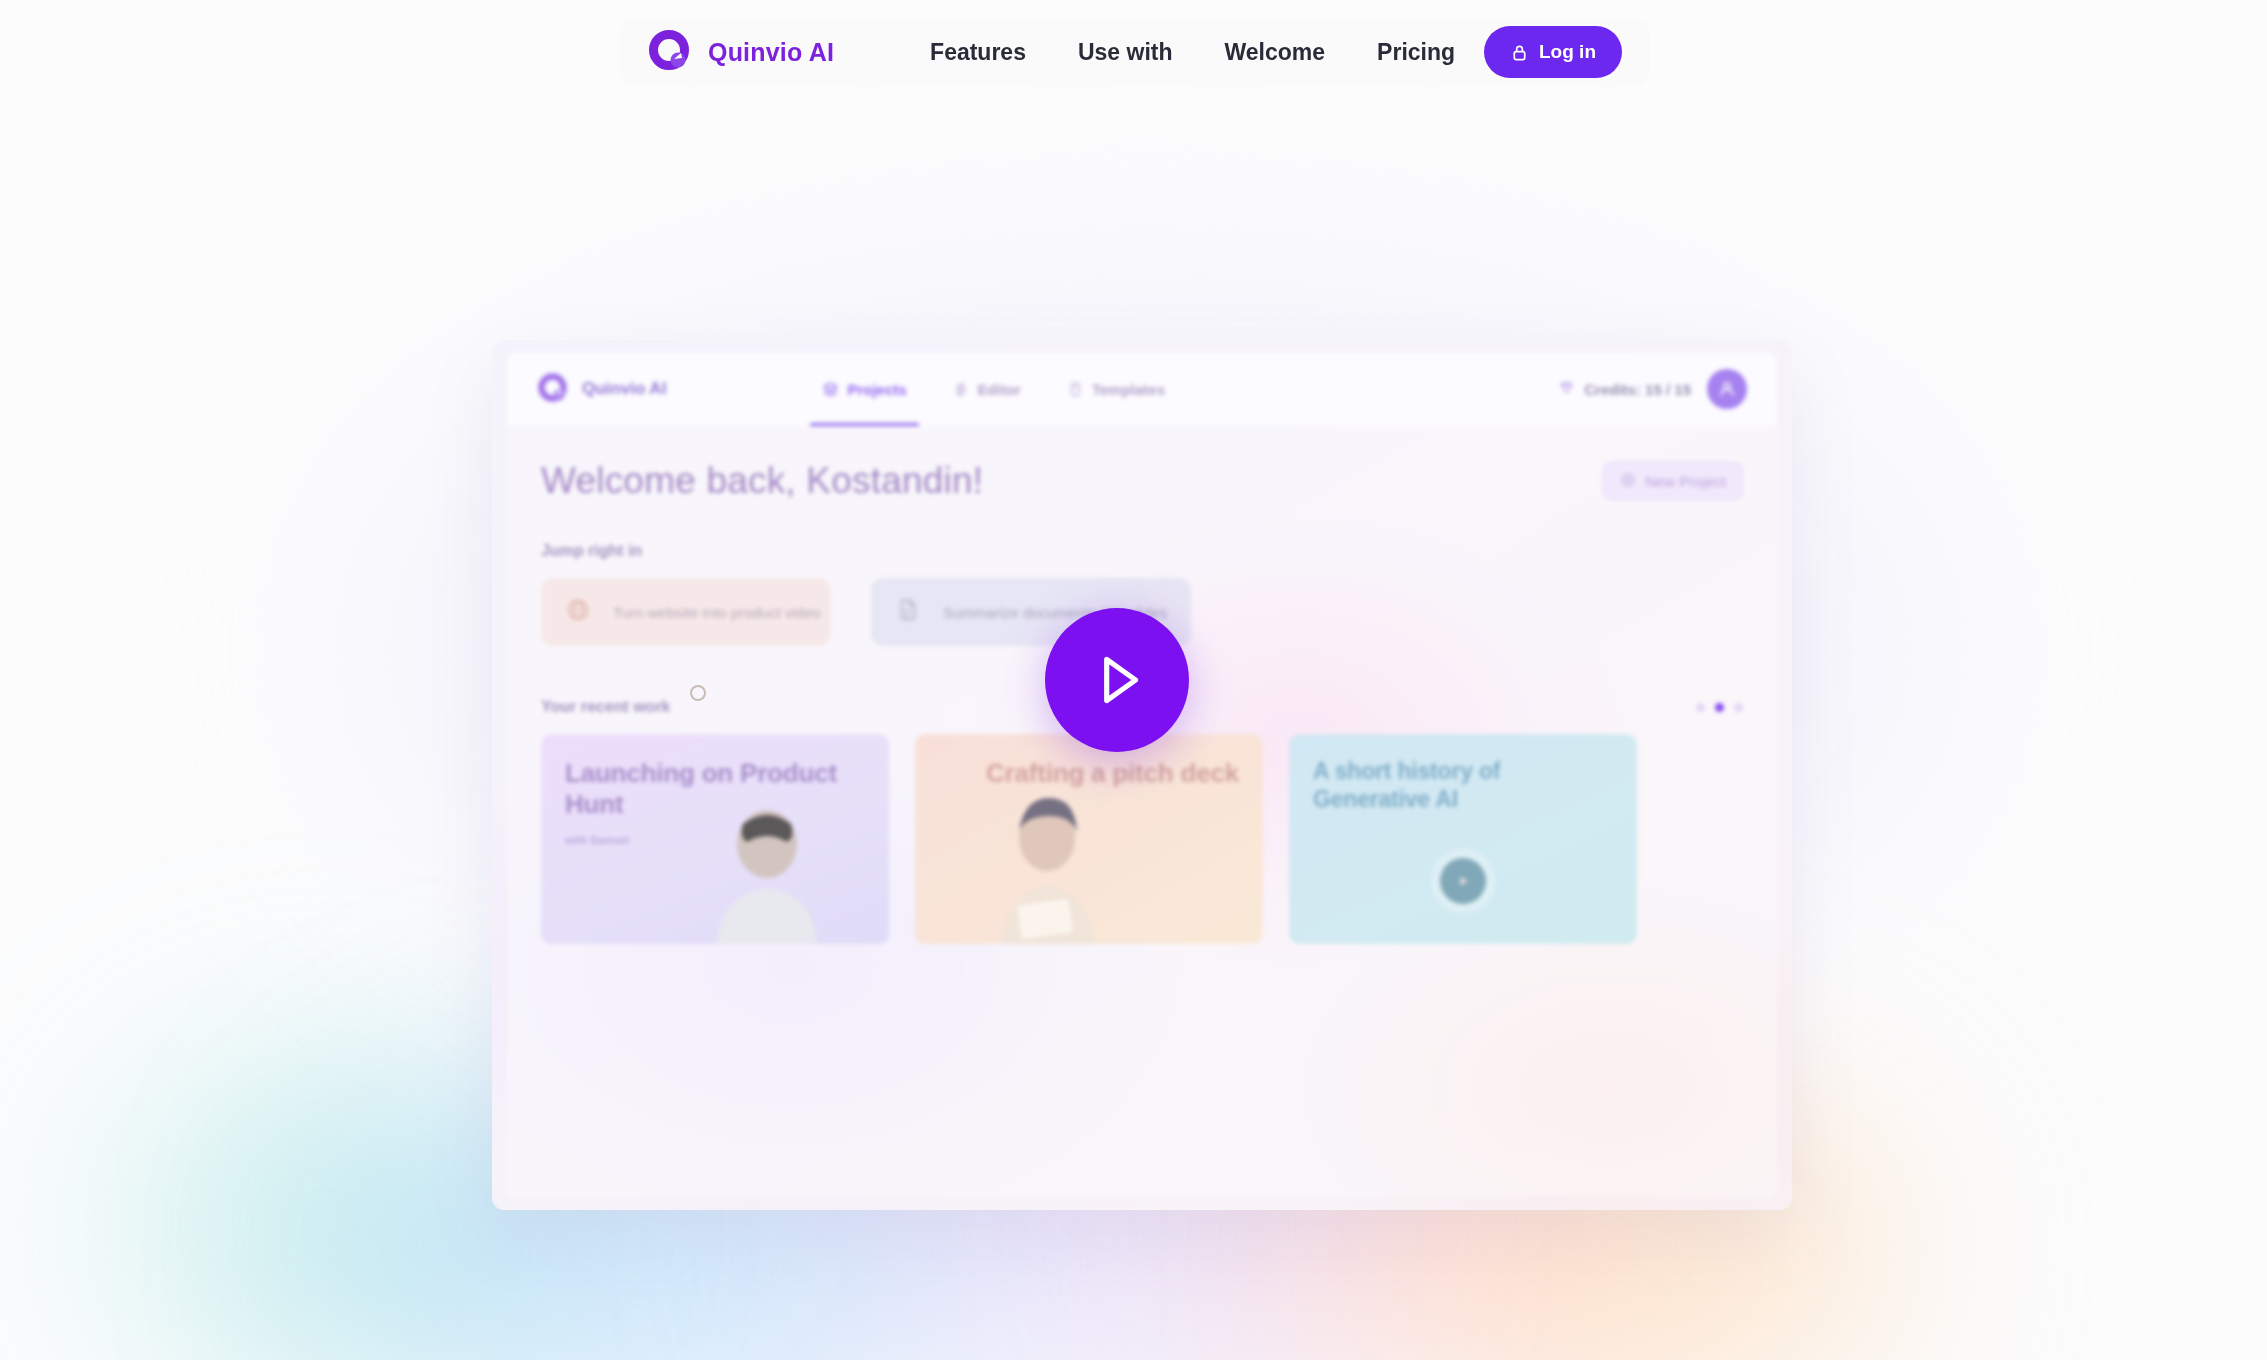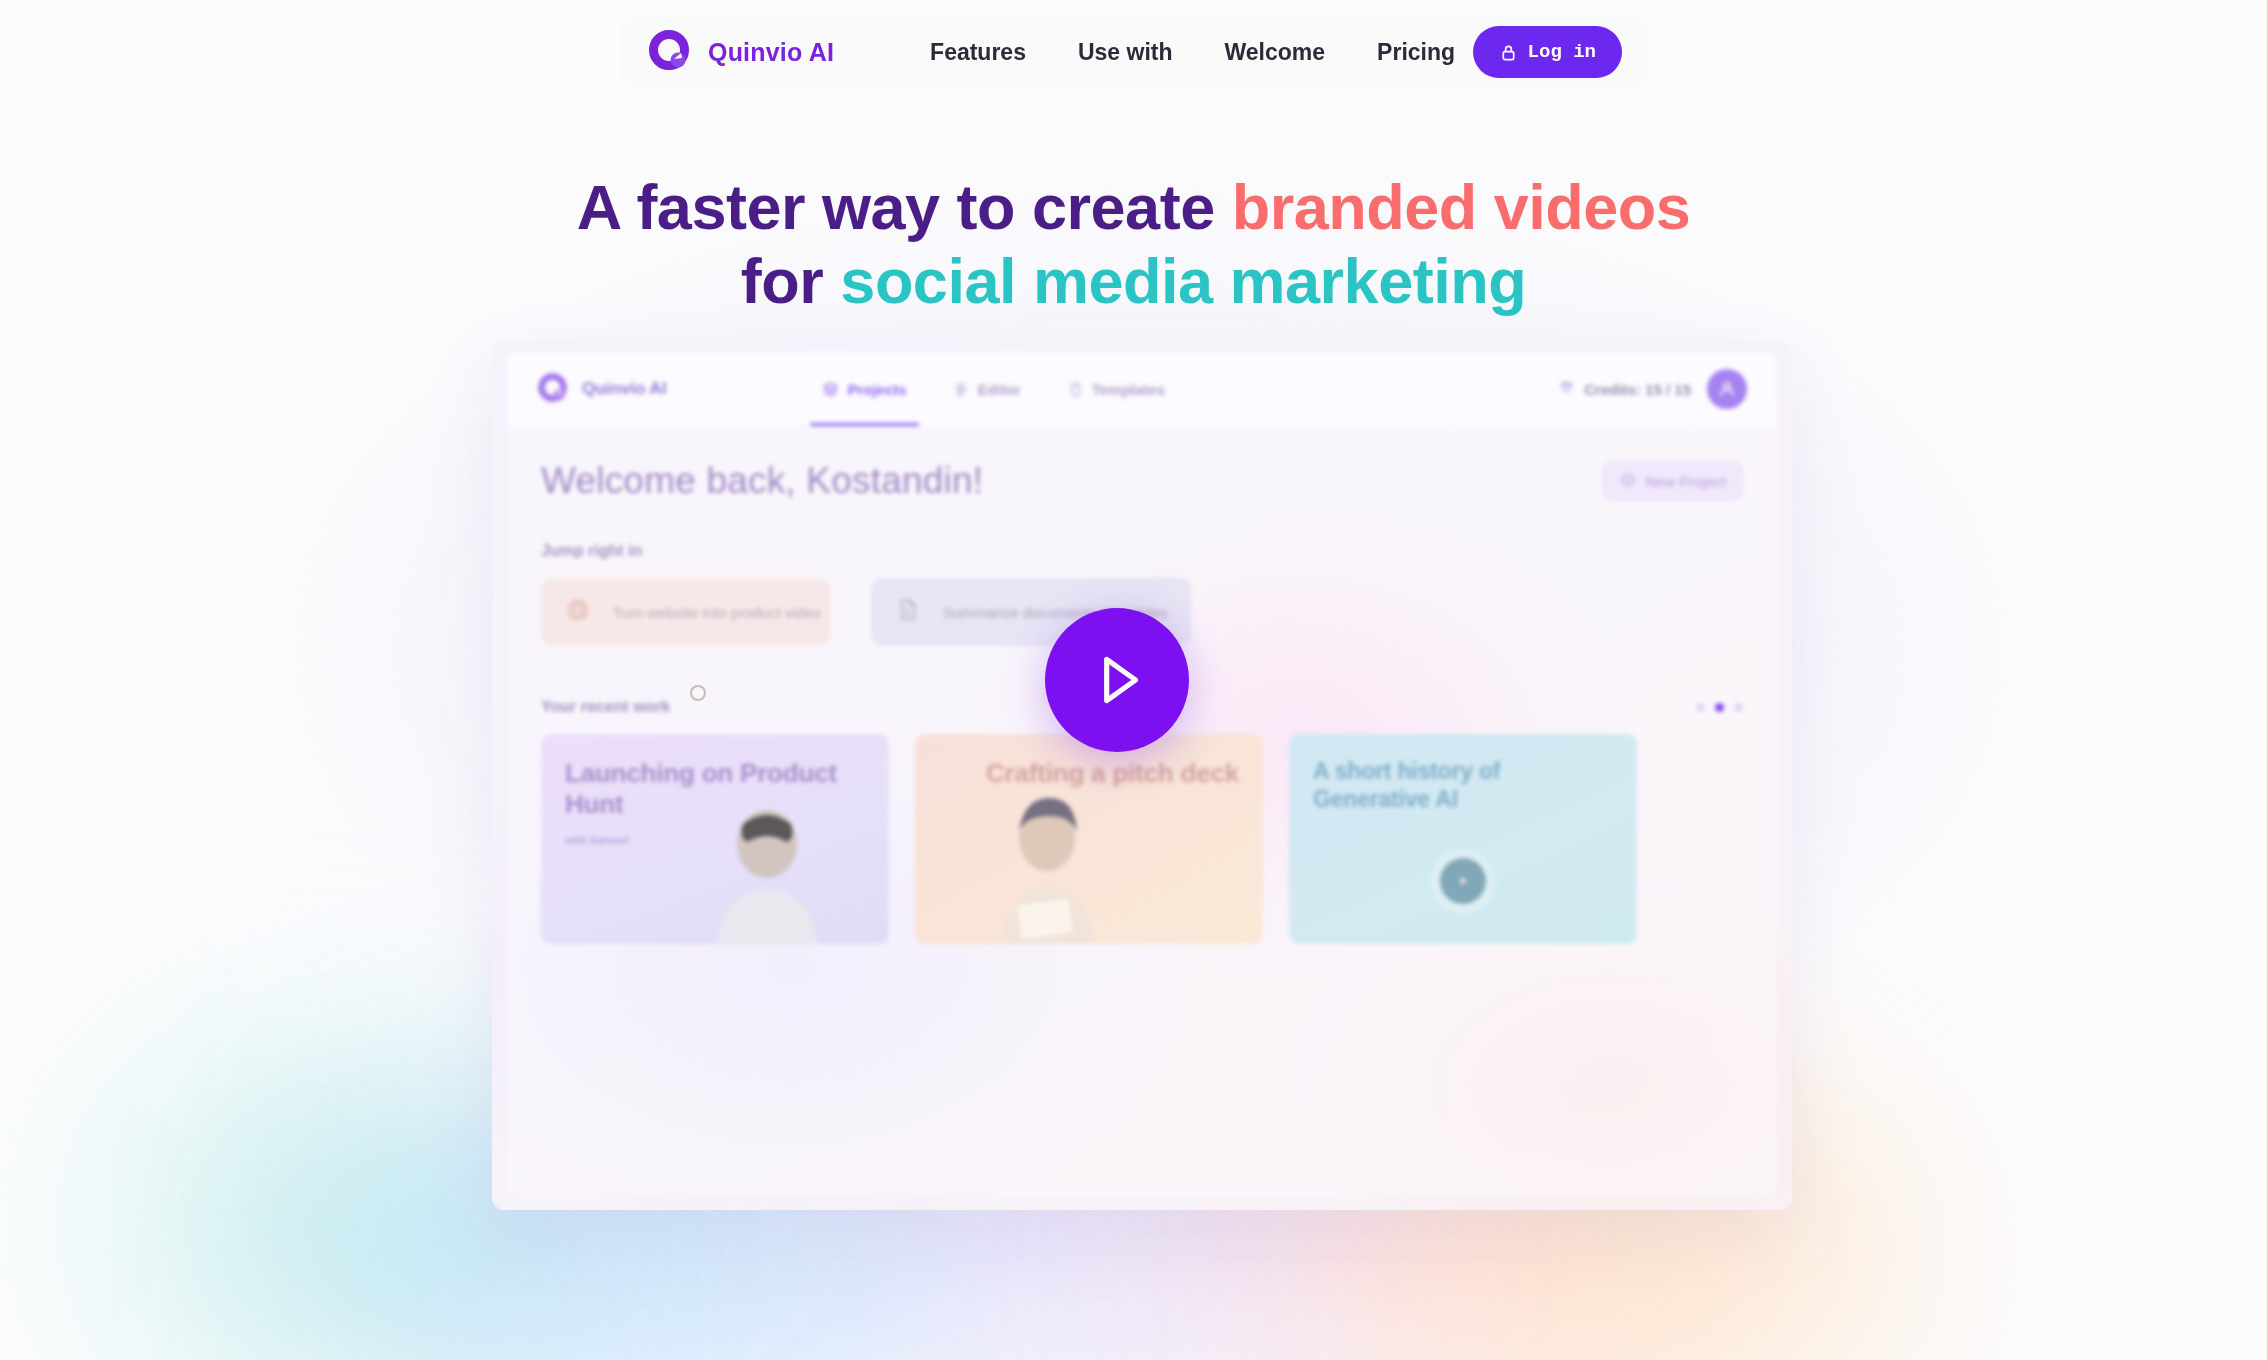--- a/index.html
+++ b/index.html
@@ -75,21 +75,21 @@
     align-items: center;
     gap: 10px;
     background: #6d28f0;
     color: #ffffff;
     border: none;
     border-radius: 26px;
     height: 52px;
     padding: 0 26px;
     font-size: 19px;
     font-weight: 700;
-    font-family: Liberation Mono, monospace;
+    font-family: Liberation Sans, sans-serif;
     cursor: pointer;
   }
   .login-btn svg { display: block; }
 
   
   .headline {
     position: absolute;
     left: 0;
     top: 170px;
     width: 2267px;
@@ -362,24 +362,20 @@
       <span>
         <svg viewBox="0 0 20 20" width="19" height="19">
           <rect x="4.5" y="9" width="11" height="8.5" rx="2" fill="none" stroke="#fff" stroke-width="1.8"></rect>
           <path d="M7 9 V6.6 a3 3 0 0 1 6 0 V9" fill="none" stroke="#fff" stroke-width="1.8"></path>
         </svg>
       </span>
       <span>Log in</span>
     </button>
   </div>
 
-  <h1 class="headline">
-    <span class="hl-a">A faster way to create </span><span class="hl-b">branded videos</span><br>
-    <span class="hl-a">for </span><span class="hl-c">social media marketing</span>
-  </h1>
 
   <div class="app-frame">
     <div class="app-tint"></div>
 
     <div class="app-inner">
 
       <div class="app-header">
         <div class="app-brand">
           <span class="app-brand-logo">
             <svg viewBox="0 0 34 34" width="34" height="34">

